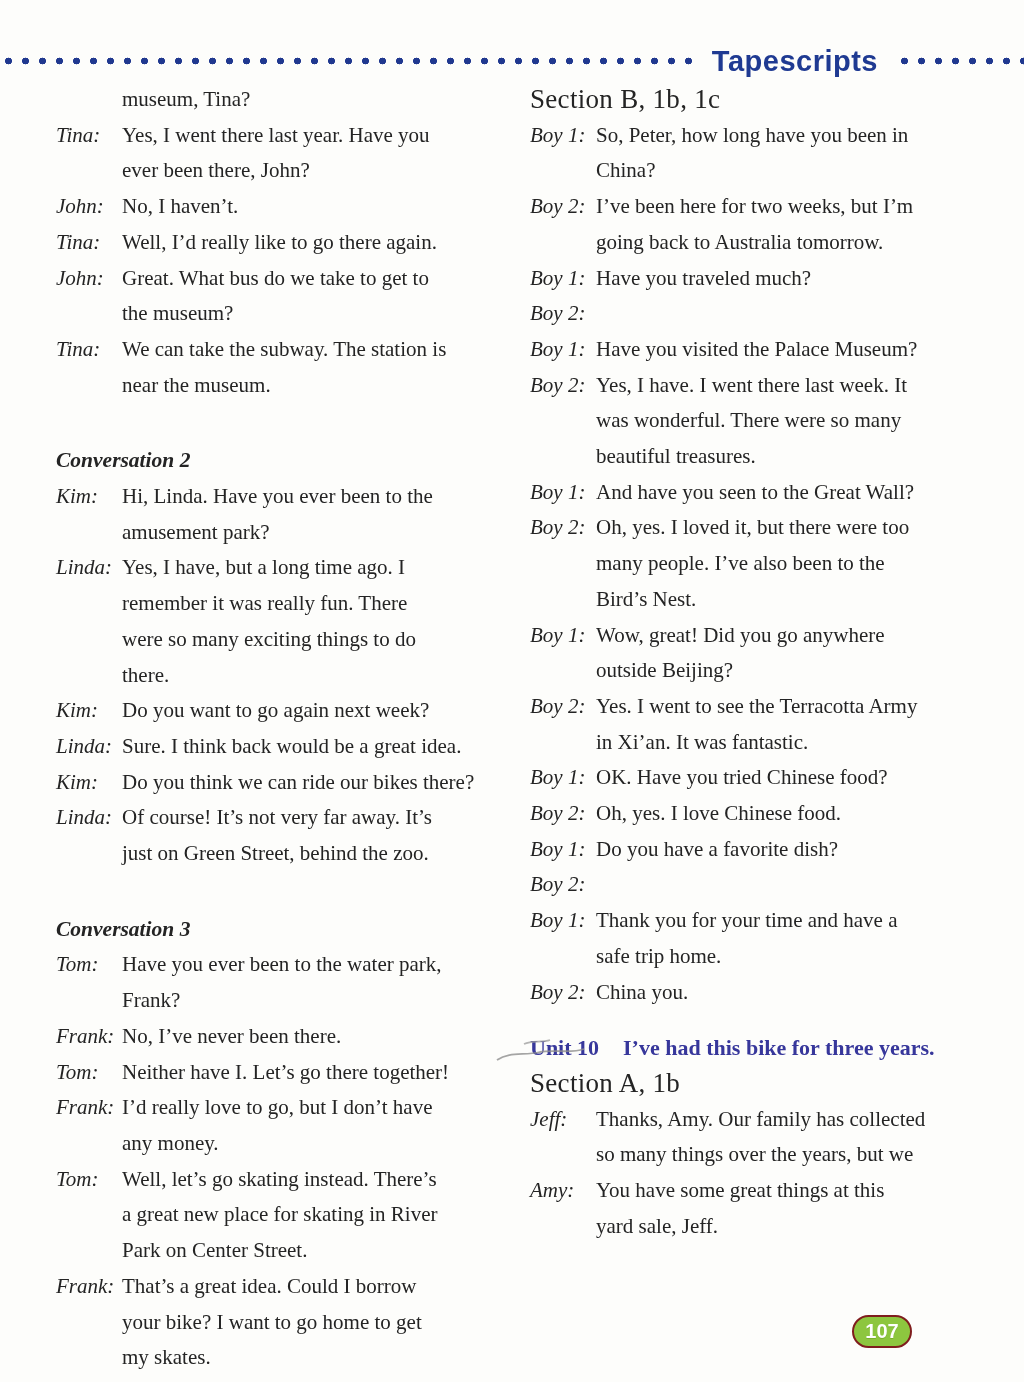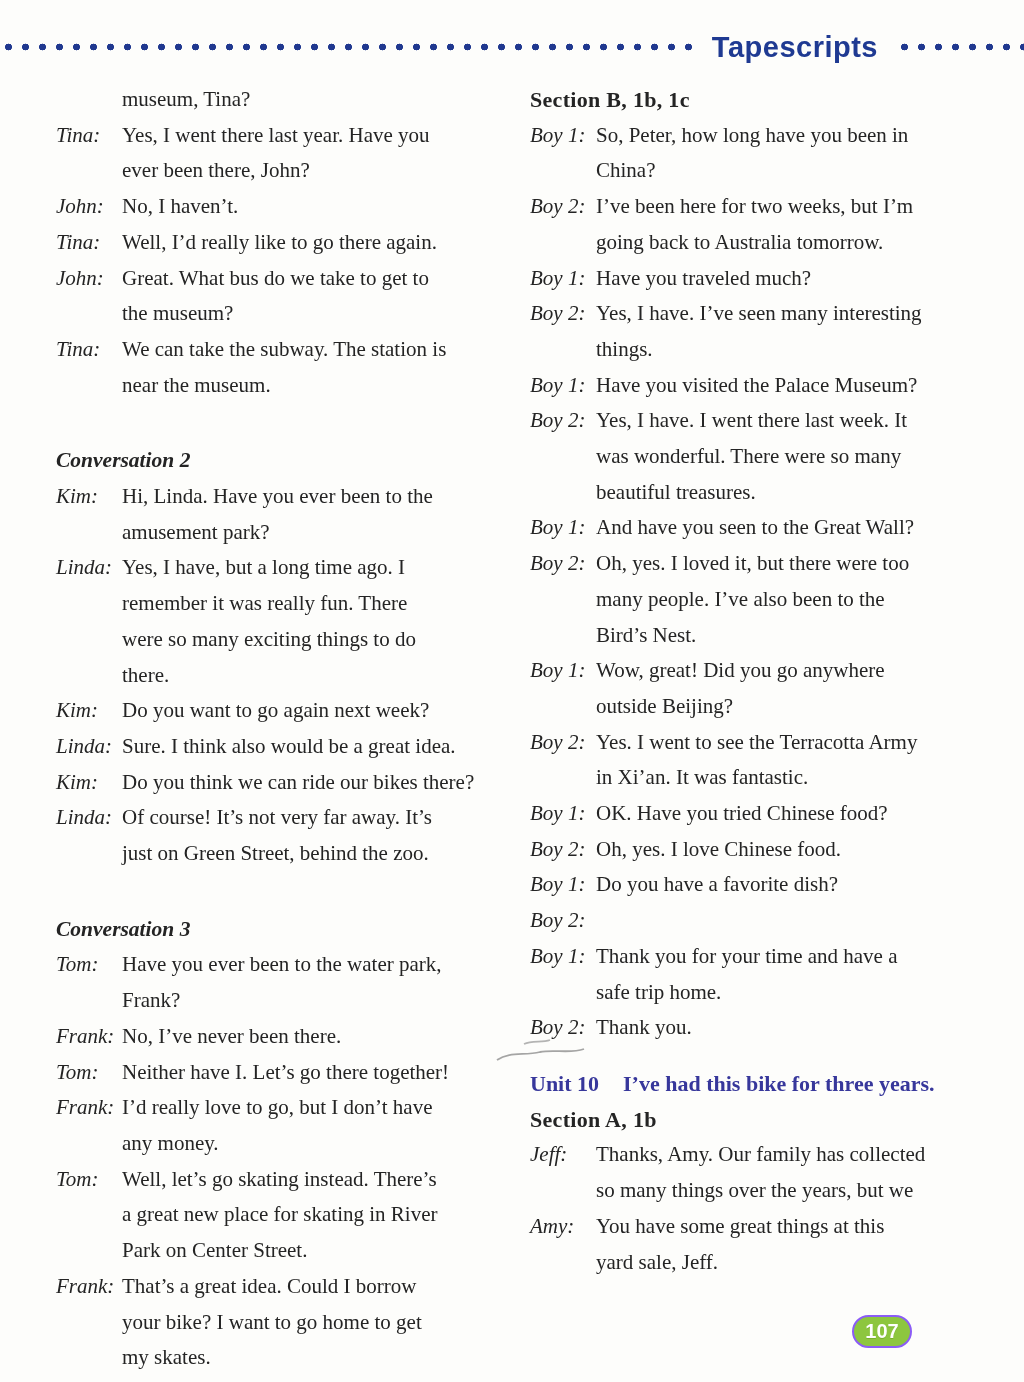--- a/index.html
+++ b/index.html
@@ -6,21 +6,21 @@
   .page {
     position:relative;
     width:1024px; height:1382px;
     background:#fdfdfb;
     overflow:hidden;
     font-family:"Liberation Serif", serif;
     color:#242424;
   }
   
   .ts-header {
-    position:absolute; top:30px; left:0; right:0; height:34px;
+    position:absolute; top:44px; left:0; right:0; height:34px;
     display:flex; align-items:center;
   }
   .dots {
     height:8px;
     background-image:radial-gradient(circle closest-side, #20388f 82%, rgba(32,56,143,0) 90%);
     background-size:17px 8px;
     background-repeat:repeat-x;
     background-position:left center;
   }
   .dots-left { flex:1 1 auto; }
@@ -38,34 +38,34 @@
   .cols {
     position:absolute; top:82px; left:56px;
     display:flex; gap:24px;
   }
   .col { width:450px; font-size:21px; line-height:35.7px; }
   .entry { display:flex; }
   .speaker { flex:0 0 66px; font-style:italic; white-space:pre; }
   .dtext { white-space:pre; }
   .continuation { padding-left:66px; white-space:pre; }
   .heading { font-weight:bold; font-style:italic; font-size:21.5px;margin-top:40px; }
-  .section { font-weight:bold; font-size:22px; letter-spacing:0.3px; }
+  .section { font-weight:normal; font-size:27px; letter-spacing:0.3px; }
   .unit {
     font-weight:bold; color:#37379b; font-size:22px;
     margin-top:20px; display:flex; white-space:pre;
   }
   .unit-label { margin-right:24px; }
   
   .pencil-mark { position:absolute; left:494px; top:1036px; }
   
   .page-badge {
     position:absolute; left:852px; top:1315px;
     width:60px; height:33px;
     background:#8dc63f;
-    border:2px solid #8b5cf6;
+    border:2px solid #7f1d1d;
     border-radius:18px;
     box-sizing:border-box;
     display:flex; align-items:center; justify-content:center;
     font-family:"Liberation Sans", sans-serif;
     font-weight:bold; font-size:20px; color:#ffffff;
     text-shadow:0 1px 0 rgba(90,140,20,0.4);
   }
 </style>
 </head>
 <body>
@@ -116,21 +116,21 @@
 remember it was really fun. There
 were so many exciting things to do
 there.</span>
         </div>
         <div class="entry">
           <span class="speaker">Kim:</span>
           <span class="dtext">Do you want to go again next week?</span>
         </div>
         <div class="entry">
           <span class="speaker">Linda:</span>
-          <span class="dtext">Sure. I think also would be a great idea.</span>
+          <span class="dtext">Sure. I think back would be a great idea.</span>
         </div>
         <div class="entry">
           <span class="speaker">Kim:</span>
           <span class="dtext">Do you think we can ride our bikes there?</span>
         </div>
         <div class="entry">
           <span class="speaker">Linda:</span>
           <span class="dtext">Of course! It’s not very far away. It’s
 just on Green Street, behind the zoo.</span>
         </div>
@@ -177,22 +177,20 @@
           <span class="speaker">Boy 2:</span>
           <span class="dtext">I’ve been here for two weeks, but I’m
 going back to Australia tomorrow.</span>
         </div>
         <div class="entry">
           <span class="speaker">Boy 1:</span>
           <span class="dtext">Have you traveled much?</span>
         </div>
         <div class="entry">
           <span class="speaker">Boy 2:</span>
-          <span class="dtext">Yes, I have. I’ve seen many interesting
-things.</span>
         </div>
         <div class="entry">
           <span class="speaker">Boy 1:</span>
           <span class="dtext">Have you visited the Palace Museum?</span>
         </div>
         <div class="entry">
           <span class="speaker">Boy 2:</span>
           <span class="dtext">Yes, I have. I went there last week. It
 was wonderful. There were so many
 beautiful treasures.</span>
@@ -232,21 +230,21 @@
         <div class="entry">
           <span class="speaker">Boy 2:</span>
         </div>
         <div class="entry">
           <span class="speaker">Boy 1:</span>
           <span class="dtext">Thank you for your time and have a
 safe trip home.</span>
         </div>
         <div class="entry">
           <span class="speaker">Boy 2:</span>
-          <span class="dtext">Thank you.</span>
+          <span class="dtext">China you.</span>
         </div>
         <div class="unit"><span class="unit-label">Unit 10</span><span>I’ve had this bike for three years.</span></div>
         <div class="section">Section A, 1b</div>
         <div class="entry">
           <span class="speaker">Jeff:</span>
           <span class="dtext">Thanks, Amy. Our family has collected
 so many things over the years, but we</span>
         </div>
         <div class="entry">
           <span class="speaker">Amy:</span>

